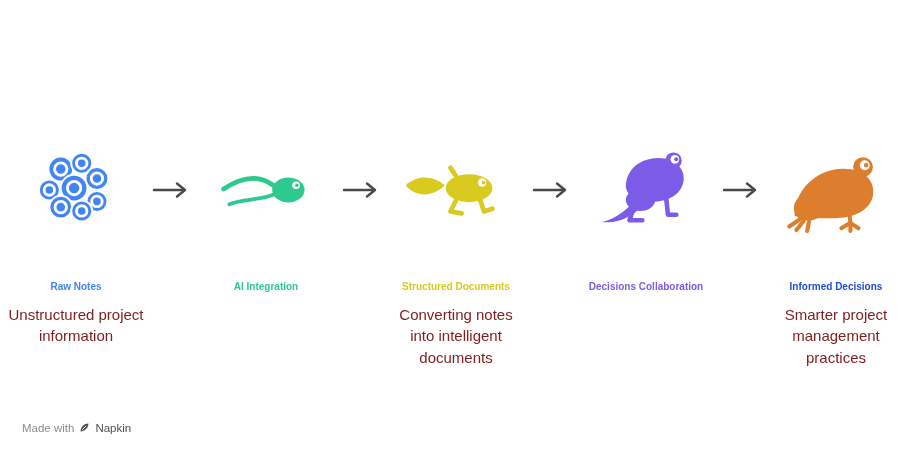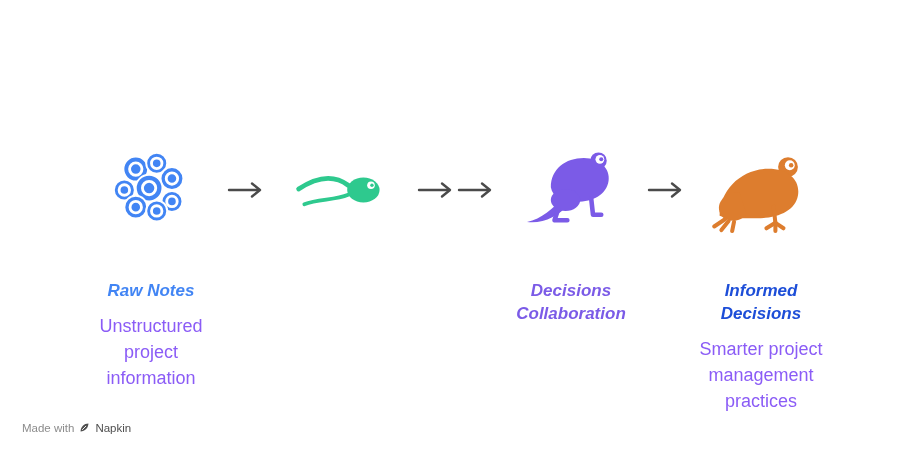--- a/index.html
+++ b/index.html
@@ -10,25 +10,25 @@
   .flow{
     position:absolute;top:130px;left:0;width:100%;
     display:flex;justify-content:center;align-items:flex-start;
   }
   .stage{width:150px;text-align:center;}
   .icon-wrap{
     height:120px;display:flex;align-items:center;justify-content:center;
   }
   .stage-title{
     margin:30px auto 0 auto;max-width:132px;
-    font-size:17px;font-weight:700;line-height:1.35;font-style:italic;
+    font-size:10px;font-weight:700;line-height:1.35;
   }
   .stage-desc{
     margin:10px auto 0 auto;max-width:140px;
-    font-size:18px;line-height:1.45;color:#8b5cf6;
+    font-size:15px;line-height:1.45;color:#7f1d1d;
   }
   .arrow{
     width:40px;margin-top:50px;flex:0 0 auto;
     display:flex;justify-content:center;
   }
   .footer{
     position:absolute;left:22px;bottom:22px;
     display:flex;align-items:flex-start;gap:5px;
     font-size:11.5px;color:#8C8C8C;
   }
@@ -84,31 +84,49 @@
       <svg viewBox="0 0 105 50" width="100" height="48" aria-hidden="true">
         <g stroke="currentColor" fill="none" stroke-linecap="round">
           <path d="M60 20 C 44 8, 26 12, 8 24" stroke-width="5"></path>
           <path d="M60 30 C 46 36, 28 34, 14 40" stroke-width="4"></path>
         </g>
         <ellipse cx="76" cy="25" rx="17" ry="13" fill="currentColor"></ellipse>
         <circle cx="84" cy="20" r="4" fill="#fff"></circle>
         <circle cx="85" cy="20" r="1.8" fill="currentColor"></circle>
       </svg>
     </div>
-  </div>
-
-  <div class="arrow" style="color: rgb(74, 74, 74);">
-    <svg viewBox="0 0 40 20" width="40" height="20" aria-hidden="true">
-      <g stroke="currentColor" stroke-width="2.4" fill="none" stroke-linecap="round" stroke-linejoin="round">
-        <path d="M3 10 H33"></path>
-          <path d="M26 3.5 L34 10 L26 16.5"></path>
-      </g>
-    </svg>
-  </div>
-
+    <div class="stage-title" style="color: rgb(46, 201, 142);">AI Integration</div>
+  </div>
+
+  <div class="arrow" style="color: rgb(74, 74, 74);">
+    <svg viewBox="0 0 40 20" width="40" height="20" aria-hidden="true">
+      <g stroke="currentColor" stroke-width="2.4" fill="none" stroke-linecap="round" stroke-linejoin="round">
+        <path d="M3 10 H33"></path>
+          <path d="M26 3.5 L34 10 L26 16.5"></path>
+      </g>
+    </svg>
+  </div>
+
+  <div class="stage">
+    <div class="icon-wrap" style="color: rgb(216, 202, 30);">
+      <svg viewBox="0 0 120 70" width="112" height="66" aria-hidden="true">
+        <path d="M6 30 C 20 18, 36 20, 48 30 C 36 42, 18 44, 6 30 Z" fill="currentColor"></path>
+        <ellipse cx="74" cy="33" rx="25" ry="15" fill="currentColor"></ellipse>
+        <g stroke="currentColor" stroke-width="5" stroke-linecap="round" stroke-linejoin="round" fill="none">
+          <path d="M60 46 L54 58 L66 60"></path>
+          <path d="M86 46 L90 58 L99 55"></path>
+          <path d="M60 20 L54 11"></path>
+        </g>
+        <circle cx="88" cy="27" r="4.5" fill="#fff"></circle>
+        <circle cx="89.5" cy="27" r="2" fill="currentColor"></circle>
+      </svg>
+    </div>
+    <div class="stage-title" style="color: rgb(216, 202, 30);">Structured Documents</div>
+    <div class="stage-desc">Converting notes into intelligent documents</div>
+  </div>
 
   <div class="arrow" style="color: rgb(74, 74, 74);">
     <svg viewBox="0 0 40 20" width="40" height="20" aria-hidden="true">
       <g stroke="currentColor" stroke-width="2.4" fill="none" stroke-linecap="round" stroke-linejoin="round">
         <path d="M3 10 H33"></path>
           <path d="M26 3.5 L34 10 L26 16.5"></path>
       </g>
     </svg>
   </div>
 

